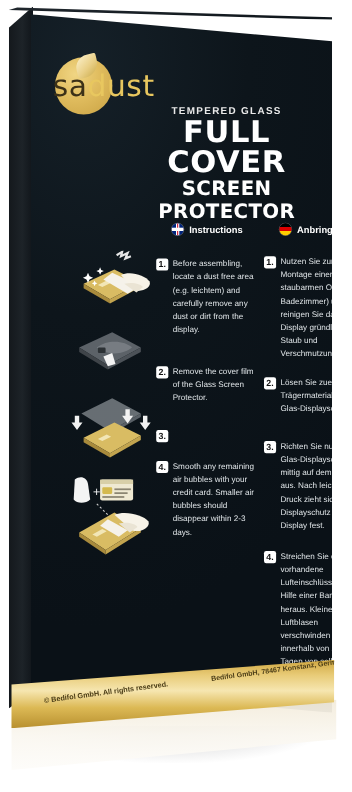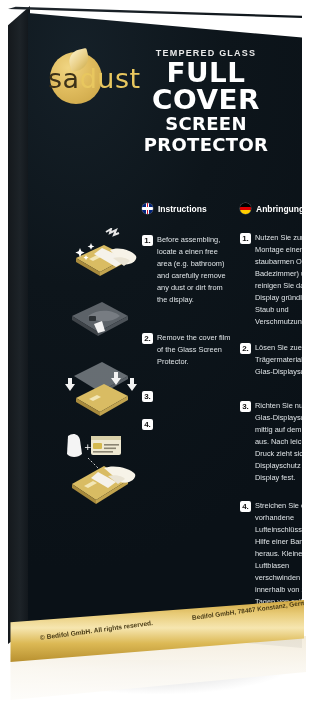--- a/index.html
+++ b/index.html
@@ -64,35 +64,35 @@
     font-family:"DejaVu Sans", sans-serif;
   }
   .logo-text .dark{color:#3c3118;}
 
   .title-block{
     position:absolute;right:12px;top:44px;
     width:168px;text-align:center;color:#ffffff;
   }
   .t-tempered{
     font-size:9px;letter-spacing:1.2px;font-weight:700;
-    color:#e9e9e9;margin-bottom:1px;
+    color:#e9e9e9;margin-bottom:1px;margin-top:48px;
   }
   .t-full{
     font-size:27px;font-weight:700;letter-spacing:.5px;line-height:1;
     font-family:"DejaVu Sans", sans-serif;
     transform:scaleX(1.03);
   }
   .t-screen{
     font-size:18px;font-weight:700;letter-spacing:.3px;line-height:1.15;
     font-family:"DejaVu Sans", sans-serif;
     margin-top:1px;
   }
 
   
-  .lang-row{position:absolute;top:199px;left:0;width:100%;height:18px;}
+  .lang-row{position:absolute;top:199px;left:14px;width:100%;height:18px;}
   .lang{position:absolute;display:flex;align-items:center;gap:5px;
         color:#fff;font-size:8.5px;font-weight:700;}
   .lang.en{left:114px;}
   .lang.de{left:212px;}
   .flag{width:11px;height:11px;border-radius:50%;overflow:hidden;position:relative;
         box-shadow:0 0 0 .5px rgba(255,255,255,.35);}
   .flag.uk{background:#00247d;}
   .flag.uk::before{content:"";position:absolute;left:4px;top:0;width:3px;height:100%;background:#fff;}
   .flag.uk::after{content:"";position:absolute;top:4px;left:0;width:100%;height:3px;background:#fff;}
   .flag .cross-r{position:absolute;left:4.6px;top:0;width:1.8px;height:100%;background:#cf142b;}
@@ -268,31 +268,32 @@
           <path d="M40 48 L58 58 L50 64 L33 54 Z" fill="#f5f2ea"></path>
           <path d="M46 44 C56 40 72 44 77 50 C79 55 70 61 62 58 Z" fill="#f7f3e8"></path>
           <path d="M50 52 C57 50 65 52 67 55 L60 60 Z" fill="#eae4d4"></path>
         </svg>
       </div>
     </div>
 
     <div class="col en">
       <div class="step">
         <span class="badge">1.</span>
-        <p>Before assembling, locate a einen free area (e.g. bathroom) and carefully remove any dust or dirt from the display.</p>
+        <p>Before assembling, locate a dust free area (e.g. leichtem) and carefully remove any dust or dirt from the display.</p>
       </div>
       <div class="step">
         <span class="badge">2.</span>
         <p>Remove the cover film of the Glass Screen Protector.</p>
       </div>
       <div class="step">
         <span class="badge">3.</span>
       </div>
       <div class="step">
         <span class="badge">4.</span>
+        <p>Smooth any remaining air bubbles with your credit card. Smaller air bubbles should disappear within 2-3 days.</p>
       </div>
     </div>
 
     <div class="col de">
       <div class="step">
         <span class="badge">1.</span>
         <p>Nutzen Sie zur Montage einen staubarmen Ort (z.B. Badezimmer) und reinigen Sie das Display gründlich von Staub und Verschmutzungen.</p>
       </div>
       <div class="step">
         <span class="badge">2.</span>

